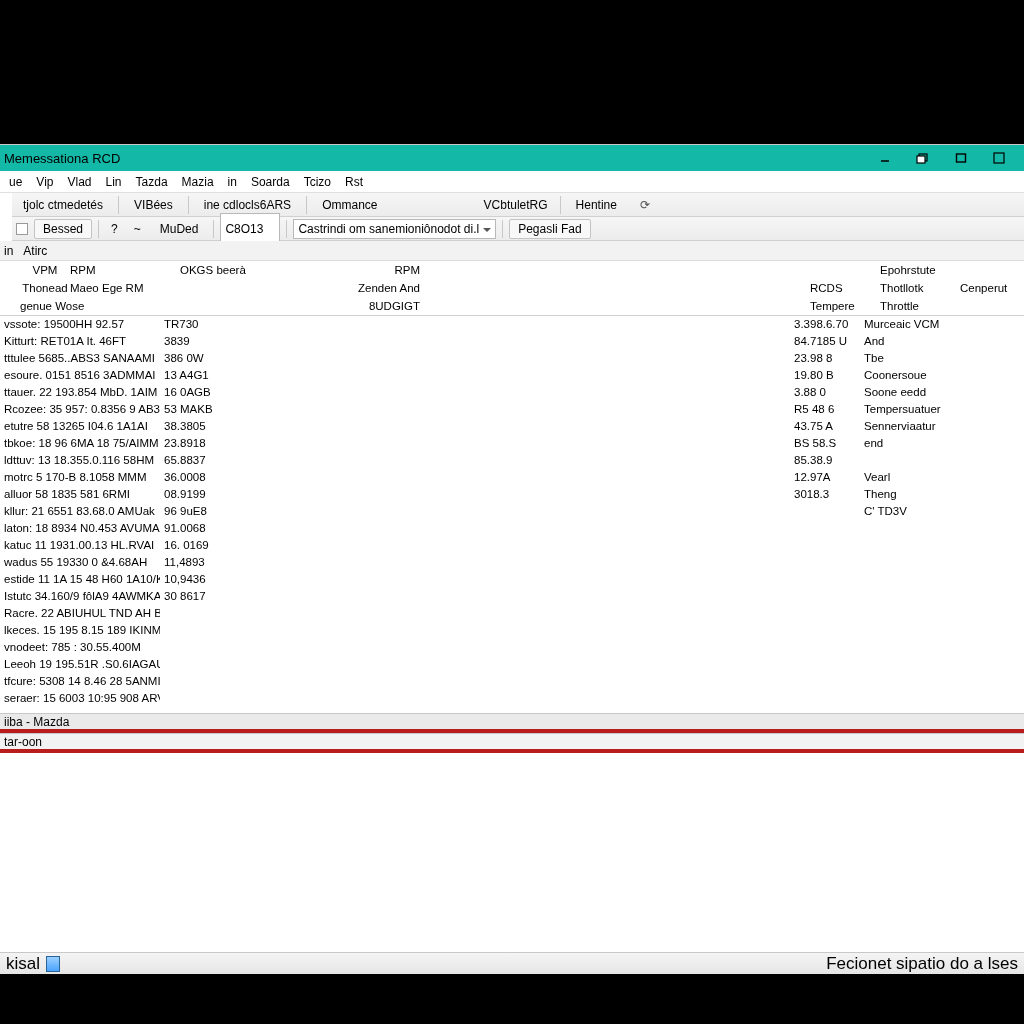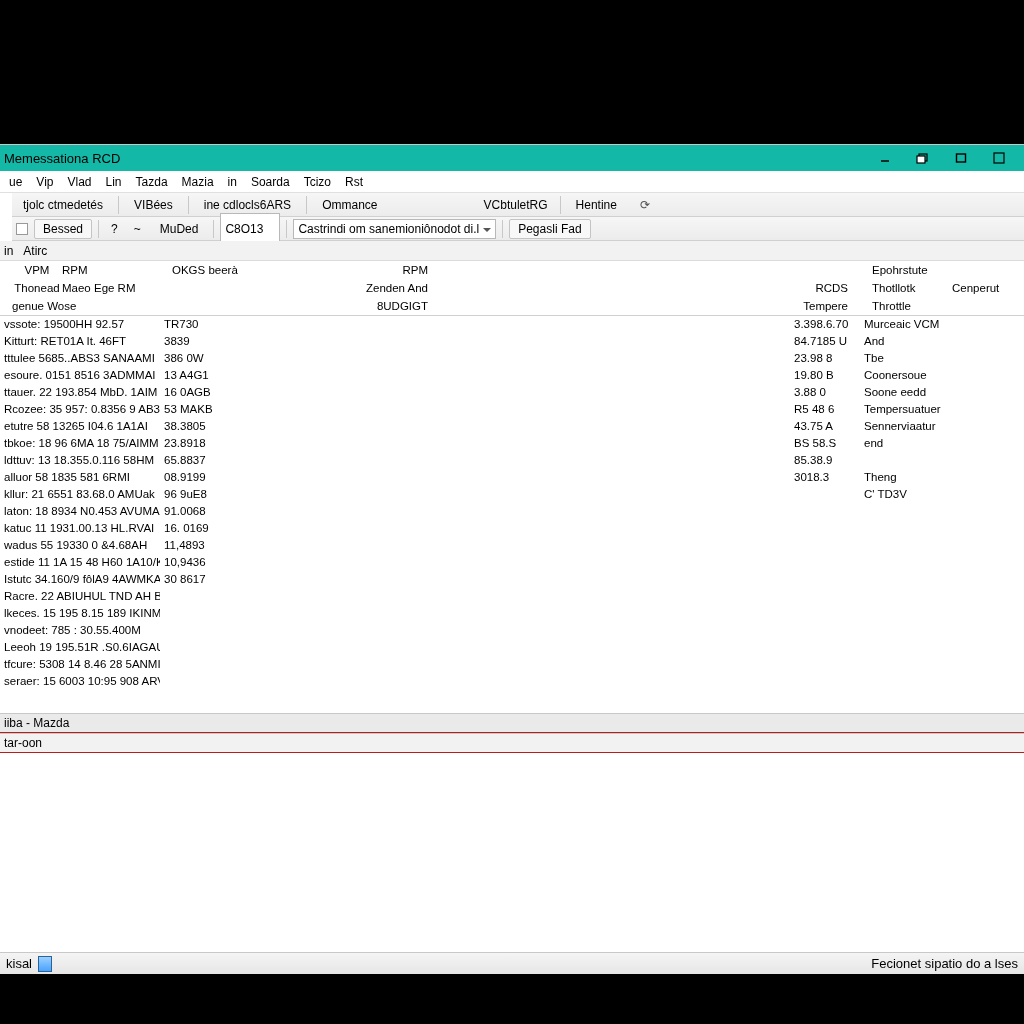--- a/index.html
+++ b/index.html
@@ -117,21 +117,21 @@
   }
   table.grid {
     border-collapse: collapse;
     width: 100%;
     font-size: 11.5px;
     table-layout: fixed;
   }
   table.grid th {
     font-weight: normal;
     text-align: left;
-    padding: 2px 12px;
+    padding: 2px 20px;
     height: 18px;
     vertical-align: middle;
     white-space: nowrap;
   }
   table.grid td {
     padding: 1px 4px;
     height: 17px;
     white-space: nowrap;
     overflow: hidden;
     vertical-align: middle;
@@ -142,36 +142,36 @@
   .col-b { width: 280px; text-align: right; }
   .col-gap { width: 350px; }
   .col-c { width: 70px; text-align: right; }
   .col-d { width: 164px; }
   td.num { padding-right: 10px; }
   
   .infostrip {
     height: 20px;
     background: #eaeaea;
     border-top: 1px solid #c8c8c8;
-    border-bottom: 1px solid #b91c1c;
+    border-bottom: 4px solid #b91c1c;
     display: flex; align-items: center;
     padding-left: 4px;
     font-size: 12px;
   }
   .logarea {
     flex: 1;
     background: #fff;
   }
   
   .statusbar {
     height: 22px;
     background: linear-gradient(#f4f4f4,#e6e6e6);
     border-top: 1px solid #c8c8c8;
     display: flex; align-items: center;
-    font-size: 13px;
+    font-size: 17px;
     padding: 0 6px;
   }
   .statusbar .left { display:flex; align-items:center; gap:6px; flex:1; }
   .statusbar .doc-icon {
     width:14px; height:16px;
     background: linear-gradient(#9bd0ff,#4aa3ff);
     border:1px solid #2a6496;
   }
 </style>
 </head>
@@ -352,20 +352,27 @@
             <td>end</td>
           </tr>
           <tr>
             <td>ldttuv: 13 18.355.0.116 58HM</td>
             <td class="num">65.8837</td>
             <td></td>
             <td class="num">85.38.9</td>
             <td></td>
           </tr>
           <tr>
+            <td>motrc 5 170-B 8.1058 MMM</td>
+            <td class="num">36.0008</td>
+            <td></td>
+            <td class="num">12.97A</td>
+            <td>Vearl</td>
+          </tr>
+          <tr>
             <td>alluor 58 1835 581 6RMI</td>
             <td class="num">08.9199</td>
             <td></td>
             <td class="num">3018.3</td>
             <td>Theng</td>
           </tr>
           <tr>
             <td>kllur: 21 6551 83.68.0 AMUak</td>
             <td class="num">96 9uE8</td>
             <td></td>

